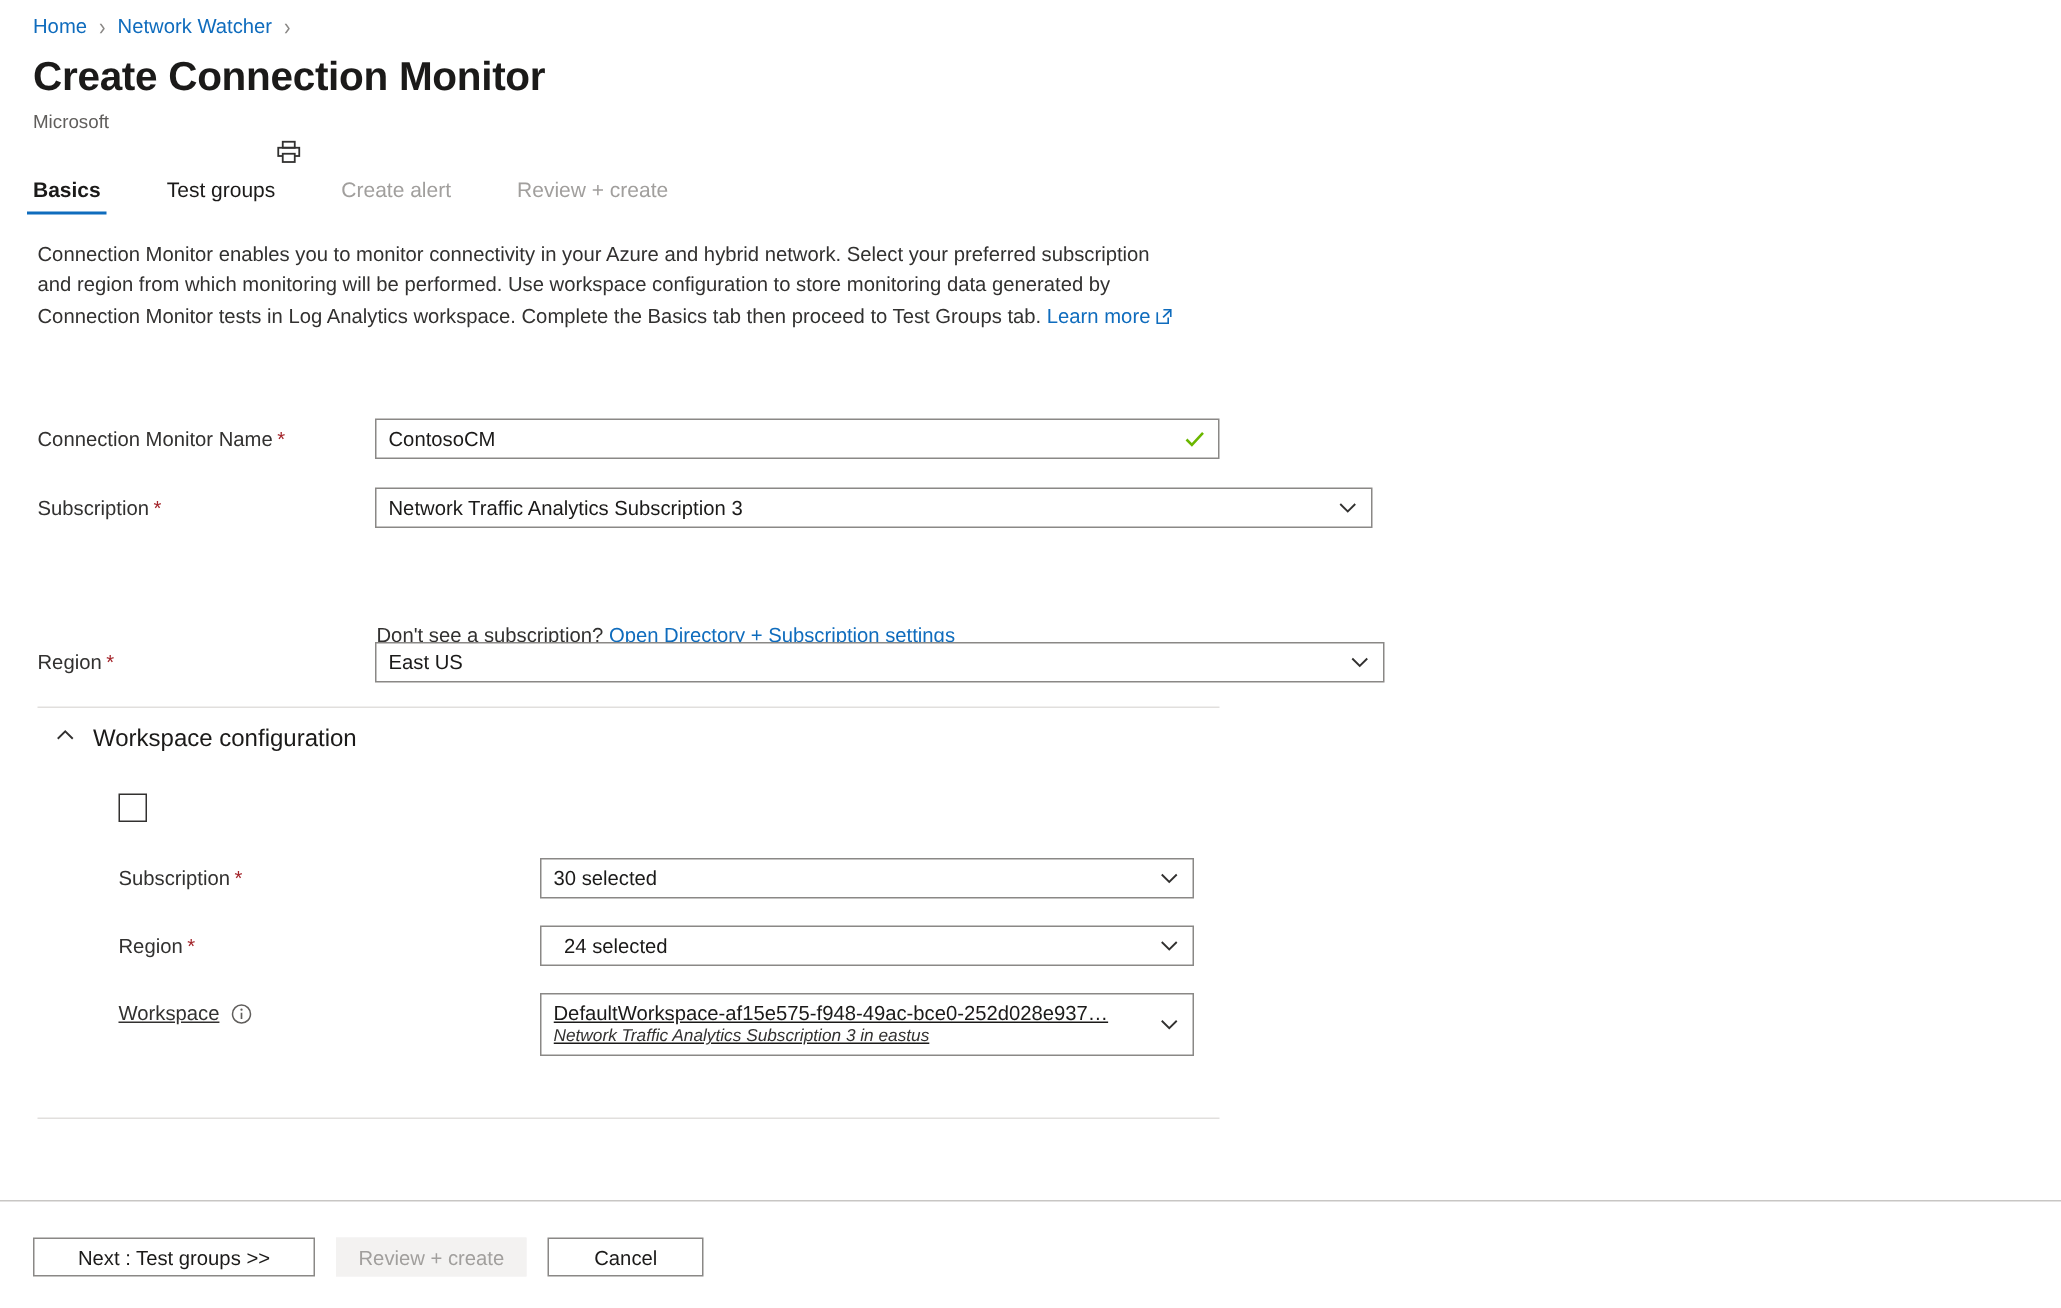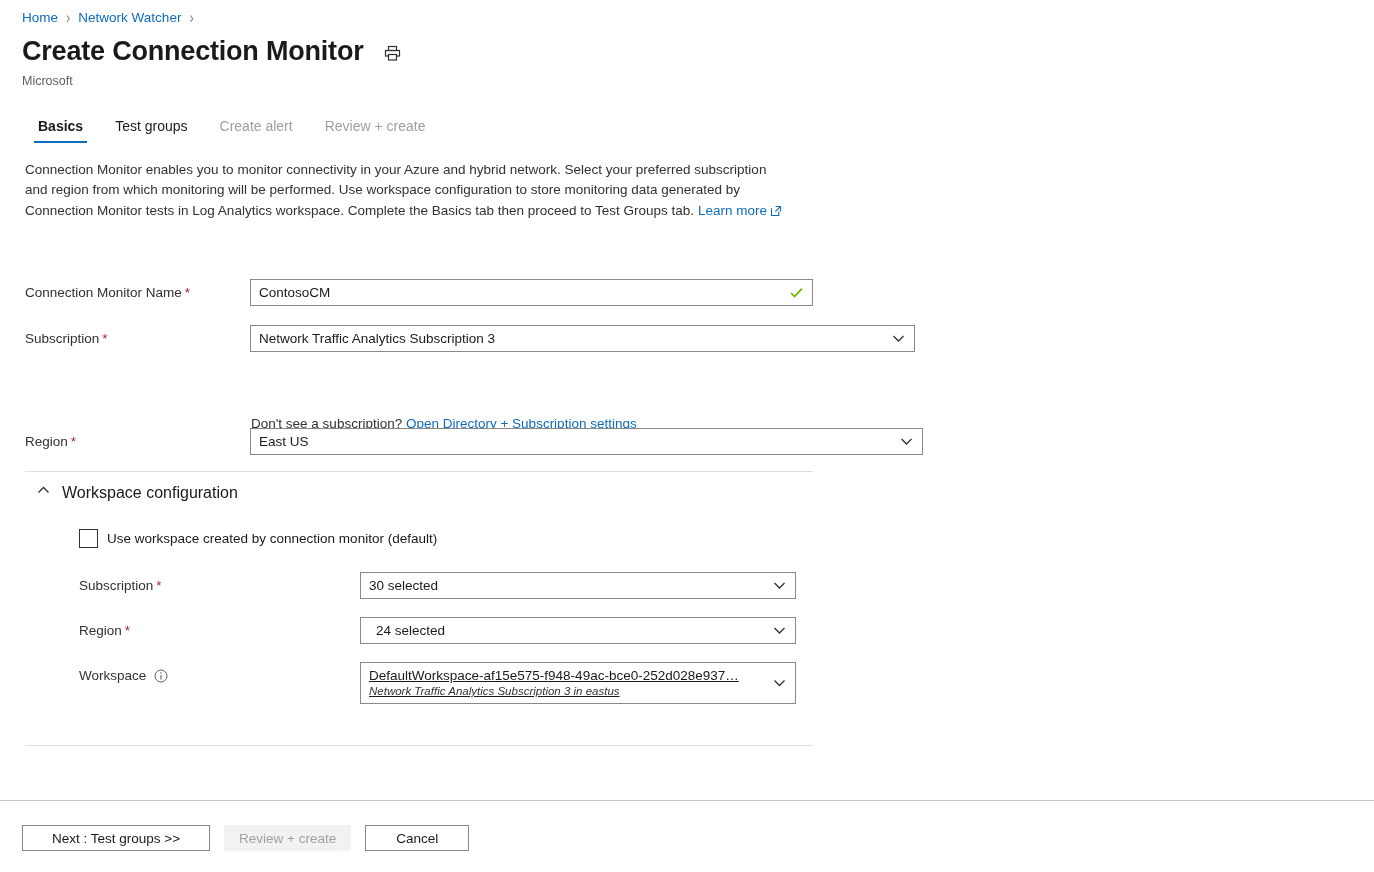--- a/index.html
+++ b/index.html
@@ -20,40 +20,40 @@
   }
   .crumb-link { color: #0f6cbd; cursor: pointer; white-space: nowrap; }
   .crumb-sep {
     color: #8a8886; margin: 0 8px; font-size: 13px;
     display: inline-block; transform: scaleY(1.25);
   }
 
   
   .title-row {
     position: absolute; left: 22px; top: 34px;
-    display: flex; align-items: center; gap: 16px;
+    display: flex; align-items: center; gap: 16px; flex-direction: column;
   }
   .page-title {
     font-size: 27px; font-weight: 600; letter-spacing: -0.2px;
     color: #1b1a19; line-height: 34px;
   }
   .print-btn {
     width: 26px; height: 26px; display: flex;
     align-items: center; justify-content: center;
     cursor: pointer; margin-top: 4px;
   }
   .subtitle {
     position: absolute; left: 22px; top: 73px;
     font-size: 12.5px; color: #605e5c; line-height: 17px;
   }
 
   
   .tabs {
-    position: absolute; left: 22px; top: 112px;
-    display: flex; align-items: flex-end; gap: 0;
+    position: absolute; left: 6px; top: 112px;
+    display: flex; align-items: flex-end; gap: 12px;
   }
   .tab {
     font-size: 14px; padding: 6px 16px 9px 16px;
     color: #1b1a19; cursor: pointer; position: relative;
     white-space: nowrap;
   }
   .tab.active { font-weight: 700; }
   .tab.active::after {
     content: ""; position: absolute; left: 12px; right: 12px; bottom: 0;
     height: 2.5px; background: #0f6cbd;
@@ -251,21 +251,20 @@
     <span>
       <svg width="15" height="15" viewBox="0 0 15 15" aria-hidden="true">
           <path d="M2.5 9.5l5-5 5 5" fill="none" stroke="#323130" stroke-width="1.25"></path>
         </svg>
     </span>
     <span class="section-title">Workspace configuration</span>
   </div>
 
   <div class="checkbox-row" style="left:79px; top:529px;">
     <span class="checkbox"></span>
-    <span class="checkbox-label">Use workspace created by connection monitor (default)</span>
   </div>
 
   <div class="field-row" style="left:79px; top:572px;">
     <div class="field-label" style="width:281px;">
       <span>Subscription</span><span class="req">*</span>
     </div>
     <div class="control" style="width:436px;">
       <span class="val">30 selected</span>
       <span class="chev">
         <svg width="15" height="15" viewBox="0 0 15 15" aria-hidden="true">
@@ -283,21 +282,21 @@
       <span class="val">24 selected</span>
       <span class="chev">
         <svg width="15" height="15" viewBox="0 0 15 15" aria-hidden="true">
             <path d="M2.5 5l5 5 5-5" fill="none" stroke="#323130" stroke-width="1.25"></path>
           </svg>
       </span>
     </div>
   </div>
 
   <div class="field-row" style="left:79px; top:662px;">
-    <div class="field-label" style="width:281px;">
+    <div class="field-label" style="width:281px;text-decoration:underline;">
       <span>Workspace</span><span class="info-icon">
           <svg width="14" height="14" viewBox="0 0 14 14" aria-hidden="true">
             <circle cx="7" cy="7" r="6" fill="none" stroke="#605e5c" stroke-width="1"></circle>
             <circle cx="7" cy="4.1" r="0.75" fill="#605e5c"></circle>
             <path d="M7 6.1v4.3" stroke="#605e5c" stroke-width="1.1" fill="none"></path>
           </svg>
         </span>
     </div>
     <div class="control two-line" style="width:436px;text-decoration:underline;">
       <div class="two-line-inner">

